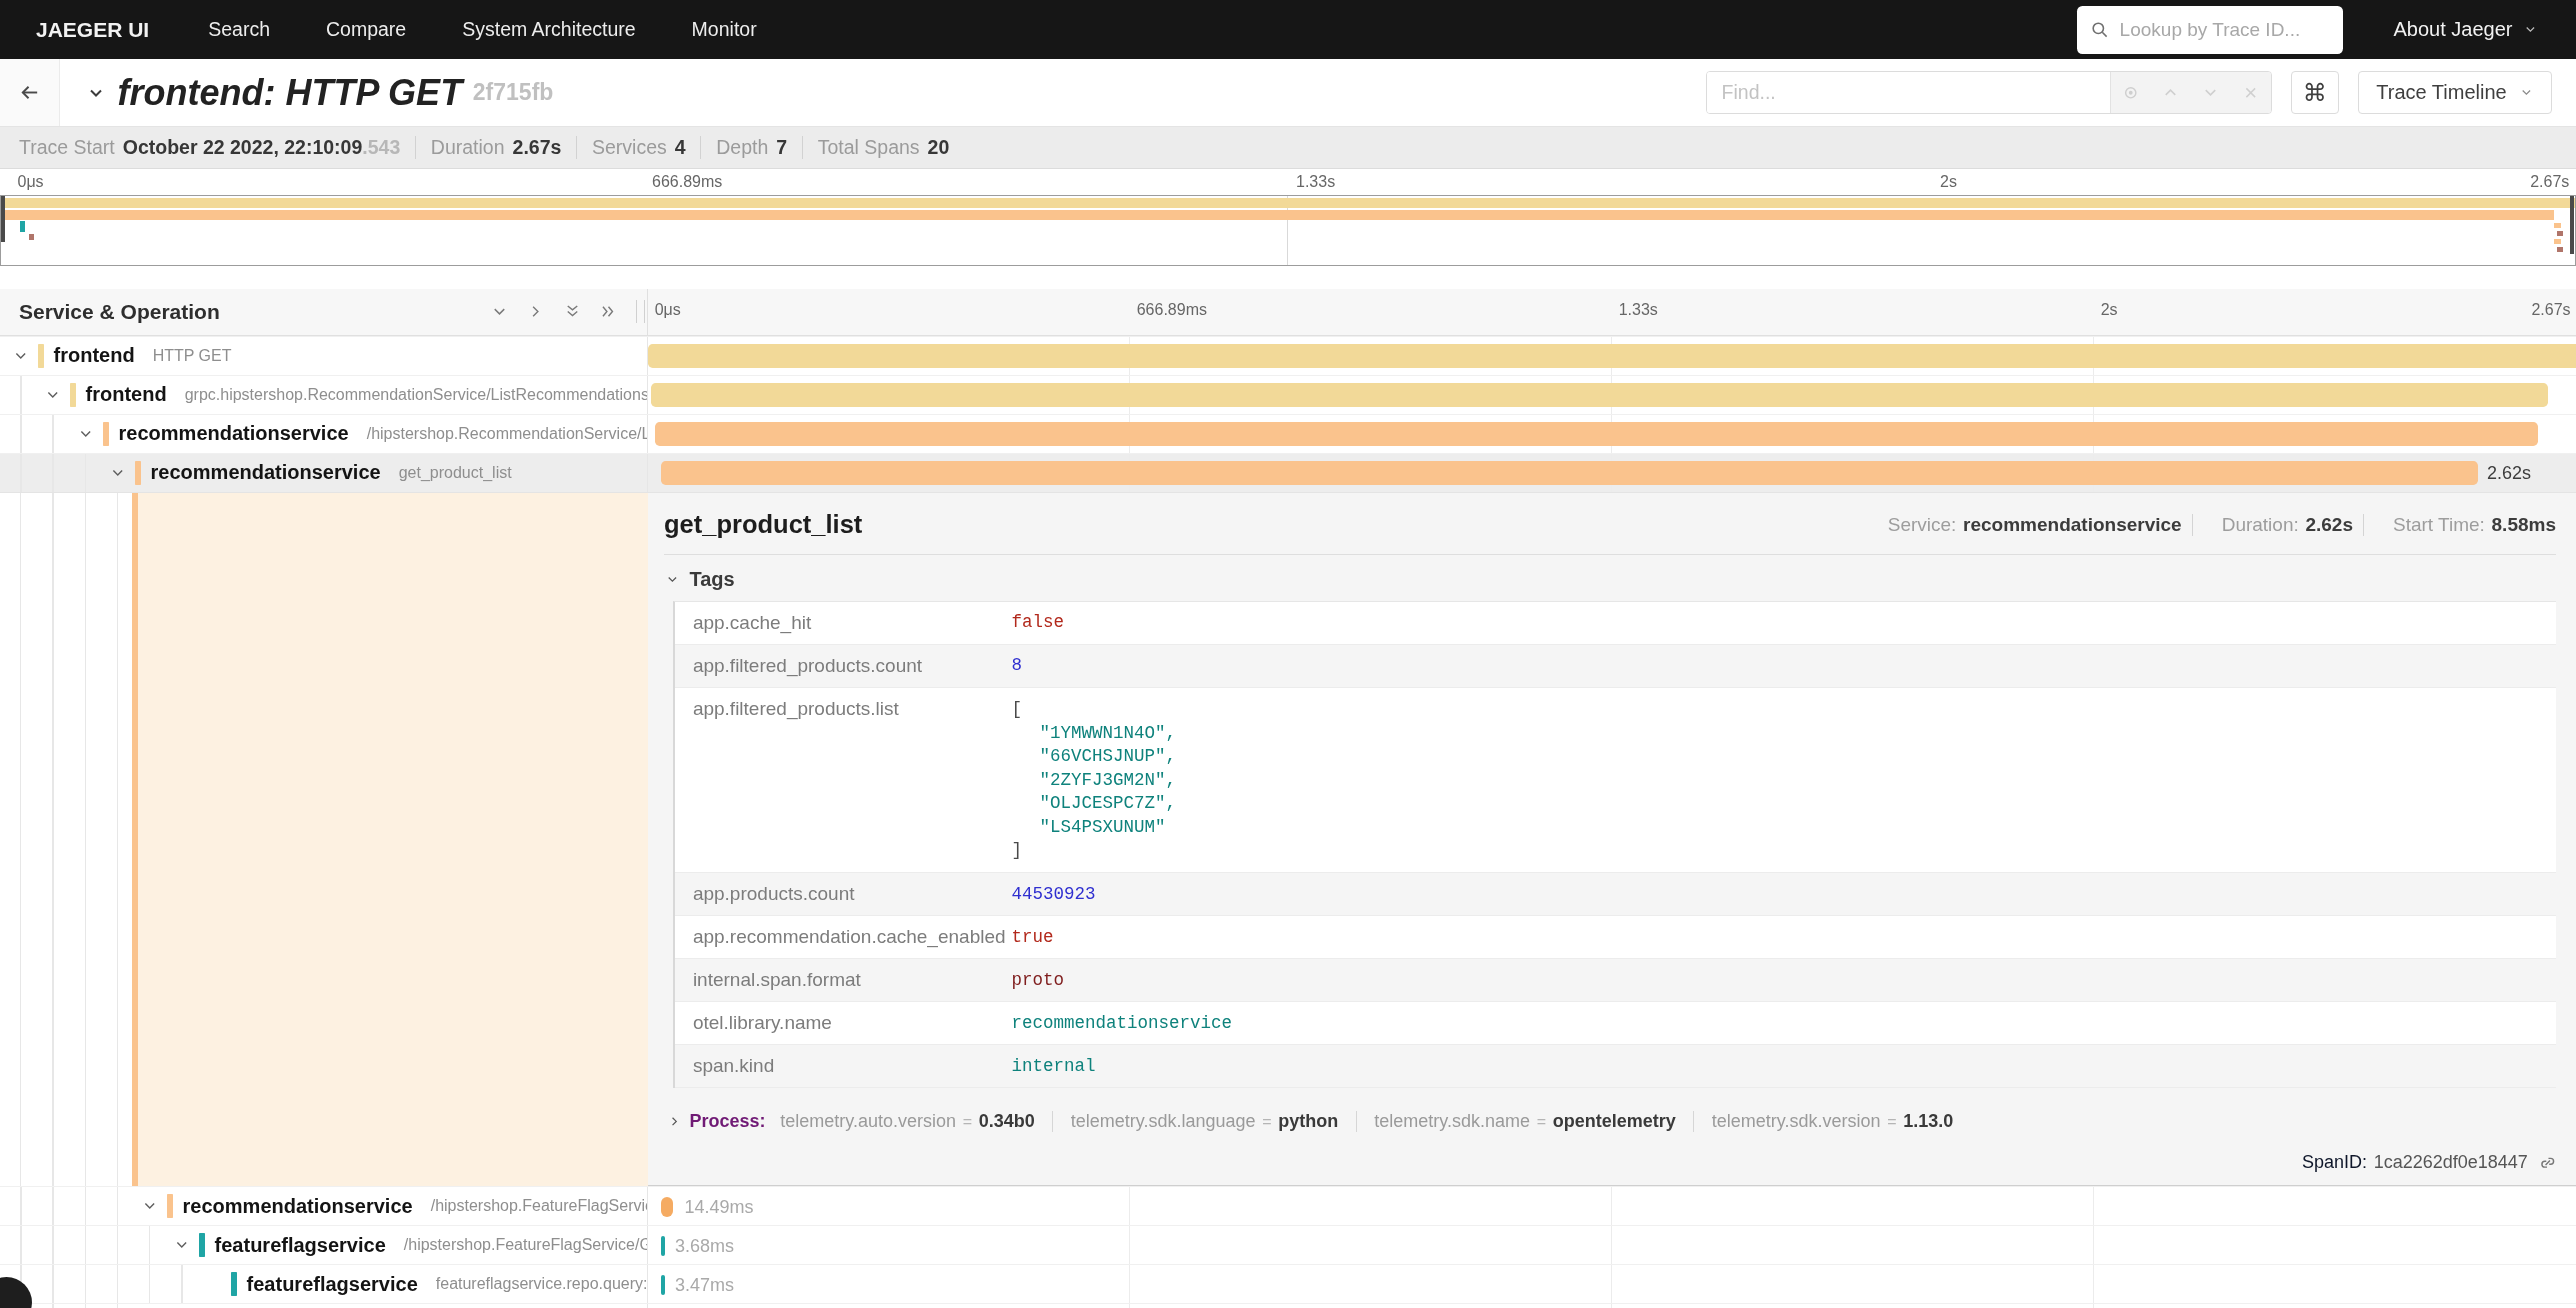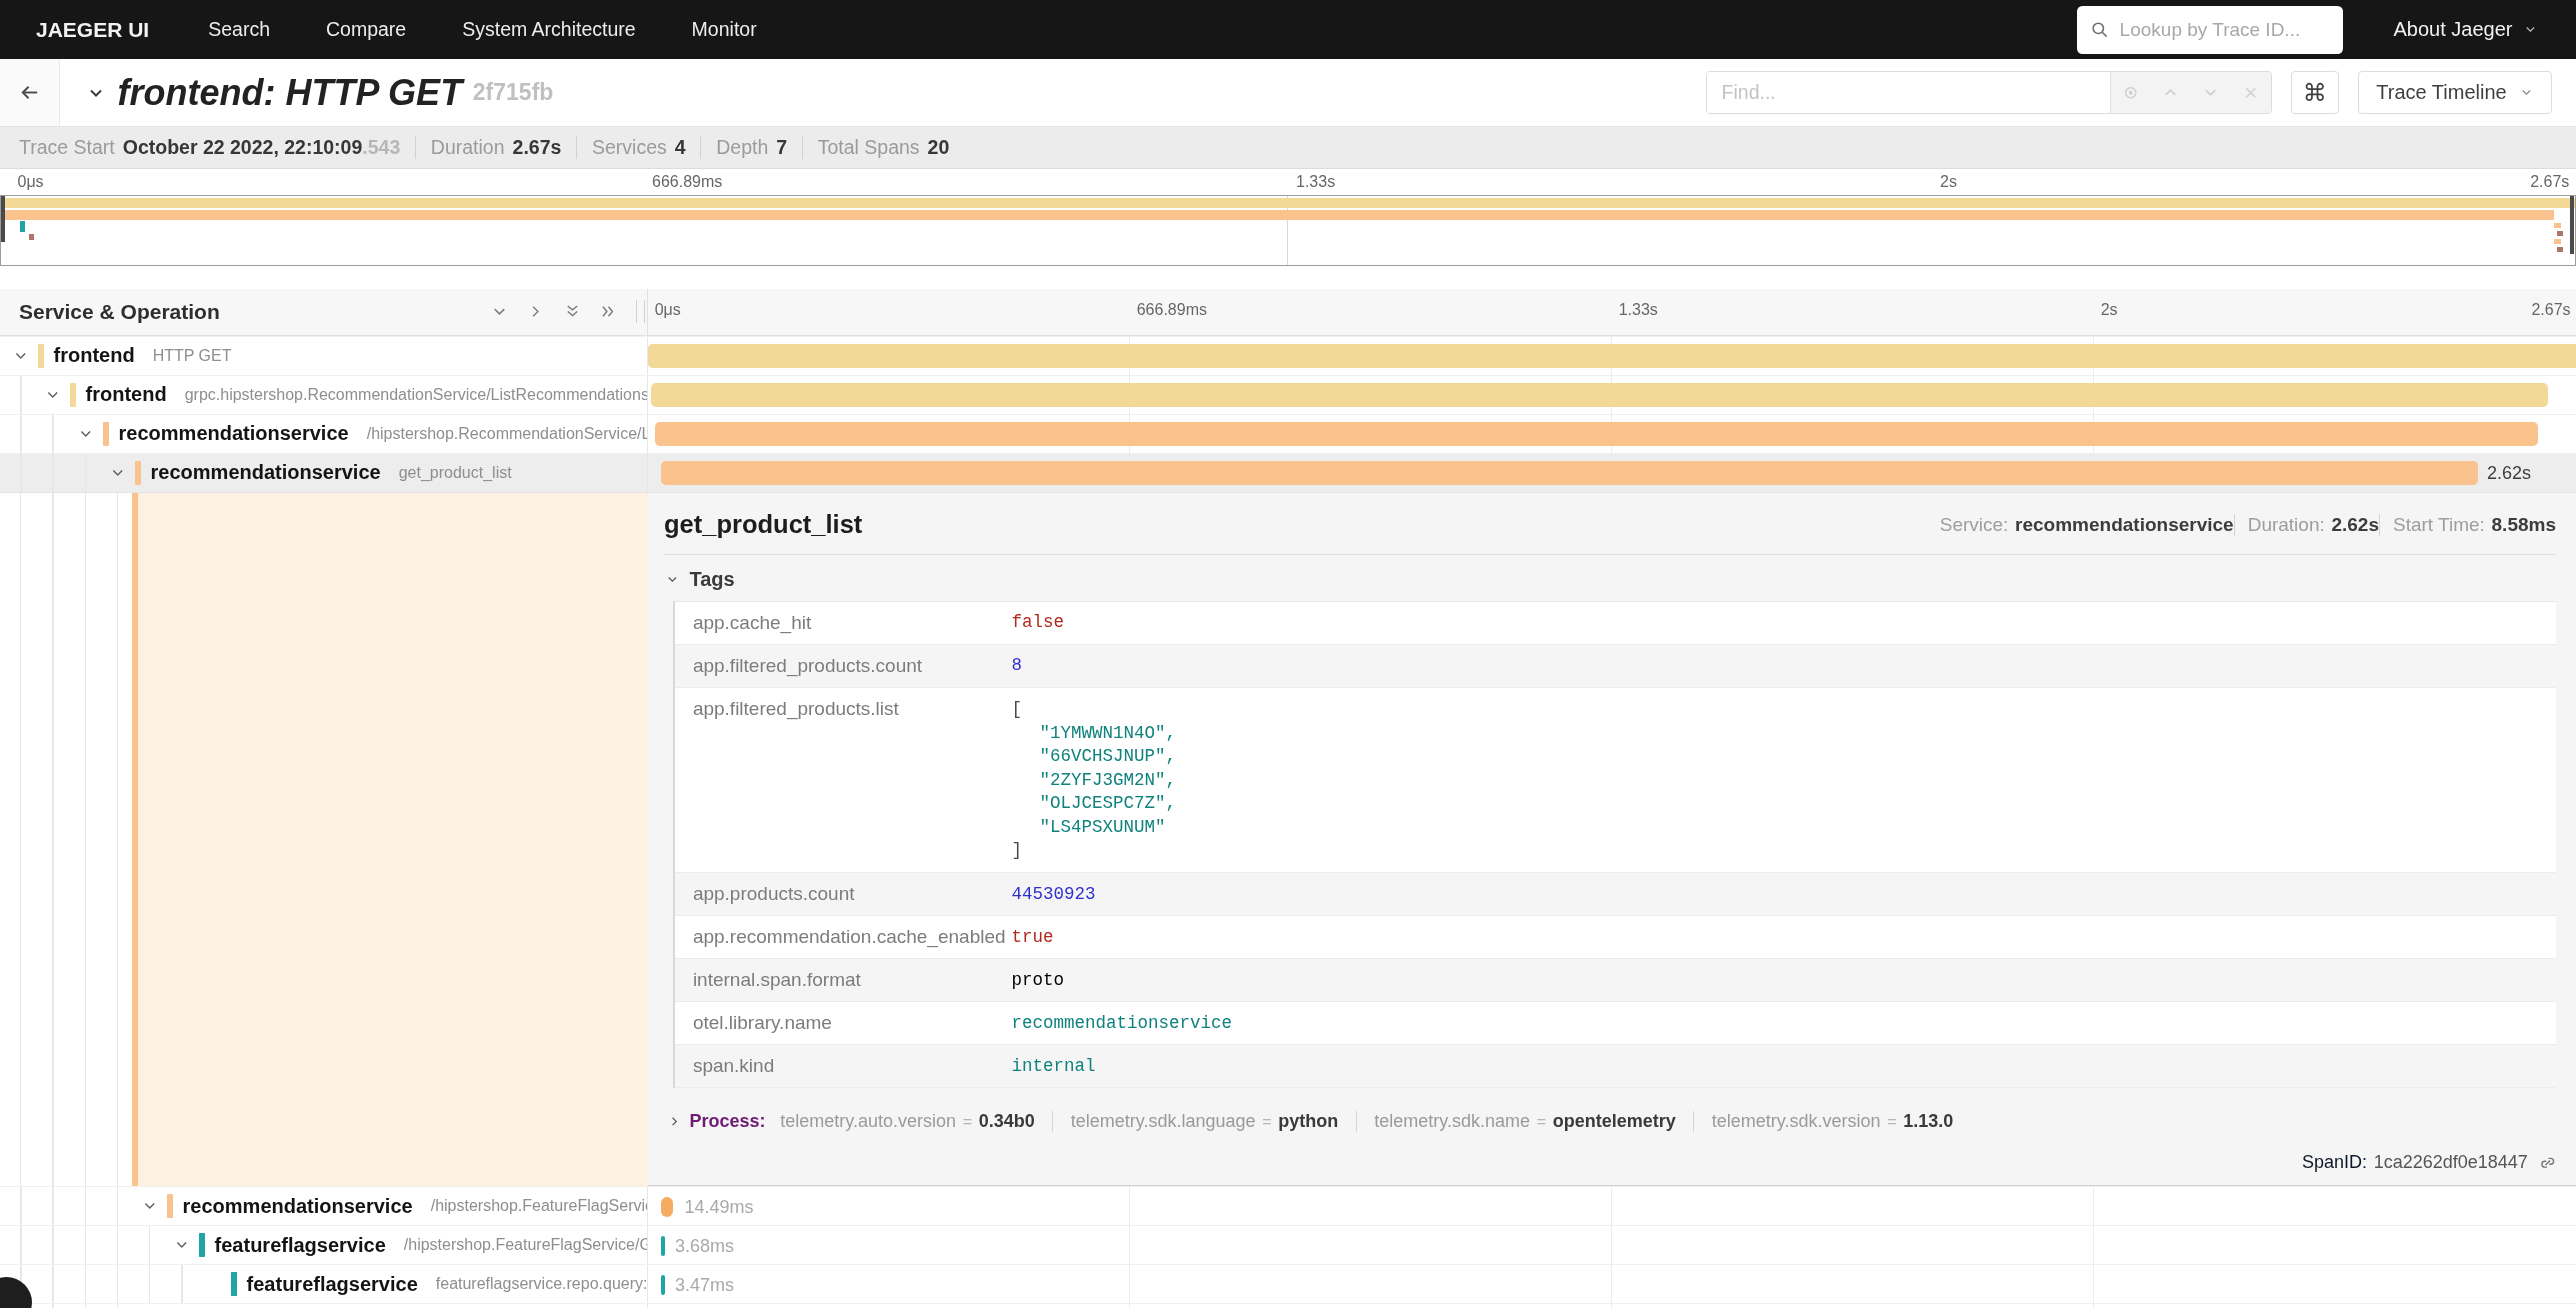--- a/index.html
+++ b/index.html
@@ -130,21 +130,21 @@
   .detail-left { width:648px; position:relative; background:#fff; flex:0 0 auto;
     background-image:linear-gradient(90deg,transparent 20px,#e7e7e7 20px,#e7e7e7 21.5px,transparent 21.5px),linear-gradient(90deg,transparent 52px,#e7e7e7 52px,#e7e7e7 54px,transparent 54px),linear-gradient(90deg,transparent 85px,#e7e7e7 85px,#e7e7e7 86px,transparent 86px),linear-gradient(90deg,transparent 117px,#e7e7e7 117px,#e7e7e7 118px,transparent 118px); }
   .detail-colorbar { position:absolute; left:132px; top:0; bottom:0; width:6.7px; }
   .detail-cream { position:absolute; left:138px; right:0; top:0; bottom:0; background:#fdf1e1; }
   .detail-panel { flex:1; background:#f5f5f5; border-bottom:0.7px solid #cfcfcf; padding:17.5px 20px 12px 16px; }
   .detail-head { display:flex; align-items:center; border-bottom:0.7px solid #dedede; padding-bottom:14.8px; }
   .detail-title { font-size:25.5px; font-weight:bold; color:#1d1d1d; }
   .detail-head .spacer { flex:1; }
   .dmeta { display:flex; align-items:center; font-size:19px; }
   .dmeta .seg { display:flex; align-items:center; }
-  .dmeta .seg + .seg { border-left:0.7px solid #d4d4d4; margin-left:0; padding-left:13px; }
+  .dmeta .seg + .seg { border-left:0.7px solid #d4d4d4; margin-left:10px; padding-left:29px; }
   .dmeta .lbl { color:#9d9d9d; margin-right:6.7px; }
   .dmeta .val { color:#3c3c3c; font-weight:bold; }
   .sec-head { display:flex; align-items:center; gap:9.4px; margin:13.4px 0 9.4px 1.3px; cursor:pointer; }
   .sec-head svg { color:#555; }
   .sec-title { font-size:20px; font-weight:bold; color:#3a3a3a; }
   .tags-table { margin-left:9.4px; border-left:2px solid #d8d8d8; border-top:0.7px solid #e6e6e6; }
   .tag-row { display:flex; border-bottom:0.7px solid #ececec; background:#fff; }
   .tag-row.alt { background:#f5f5f5; }
   .tag-key { width:336px; flex:0 0 auto; font-size:19px; color:#7c7c7c; padding:10px 6.7px 10px 17.5px; }
   .tag-val { font-size:17.5px; padding:10.7px 6.7px 9.4px 0; }
@@ -444,21 +444,21 @@
       <div class="tag-row alt">
         <div class="tag-key">app.products.count</div>
         <div class="tag-val mono" style="color: rgb(47, 47, 208);">44530923</div>
       </div>
       <div class="tag-row">
         <div class="tag-key">app.recommendation.cache_enabled</div>
         <div class="tag-val mono" style="color: rgb(178, 41, 28);">true</div>
       </div>
       <div class="tag-row alt">
         <div class="tag-key">internal.span.format</div>
-        <div class="tag-val mono" style="color: #000000;">proto</div>
+        <div class="tag-val mono" style="color: #7f1d1d;">proto</div>
       </div>
       <div class="tag-row">
         <div class="tag-key">otel.library.name</div>
         <div class="tag-val mono" style="color: rgb(14, 130, 124);">recommendationservice</div>
       </div>
       <div class="tag-row alt">
         <div class="tag-key">span.kind</div>
         <div class="tag-val mono" style="color: rgb(14, 130, 124);">internal</div>
       </div>
     </div>

